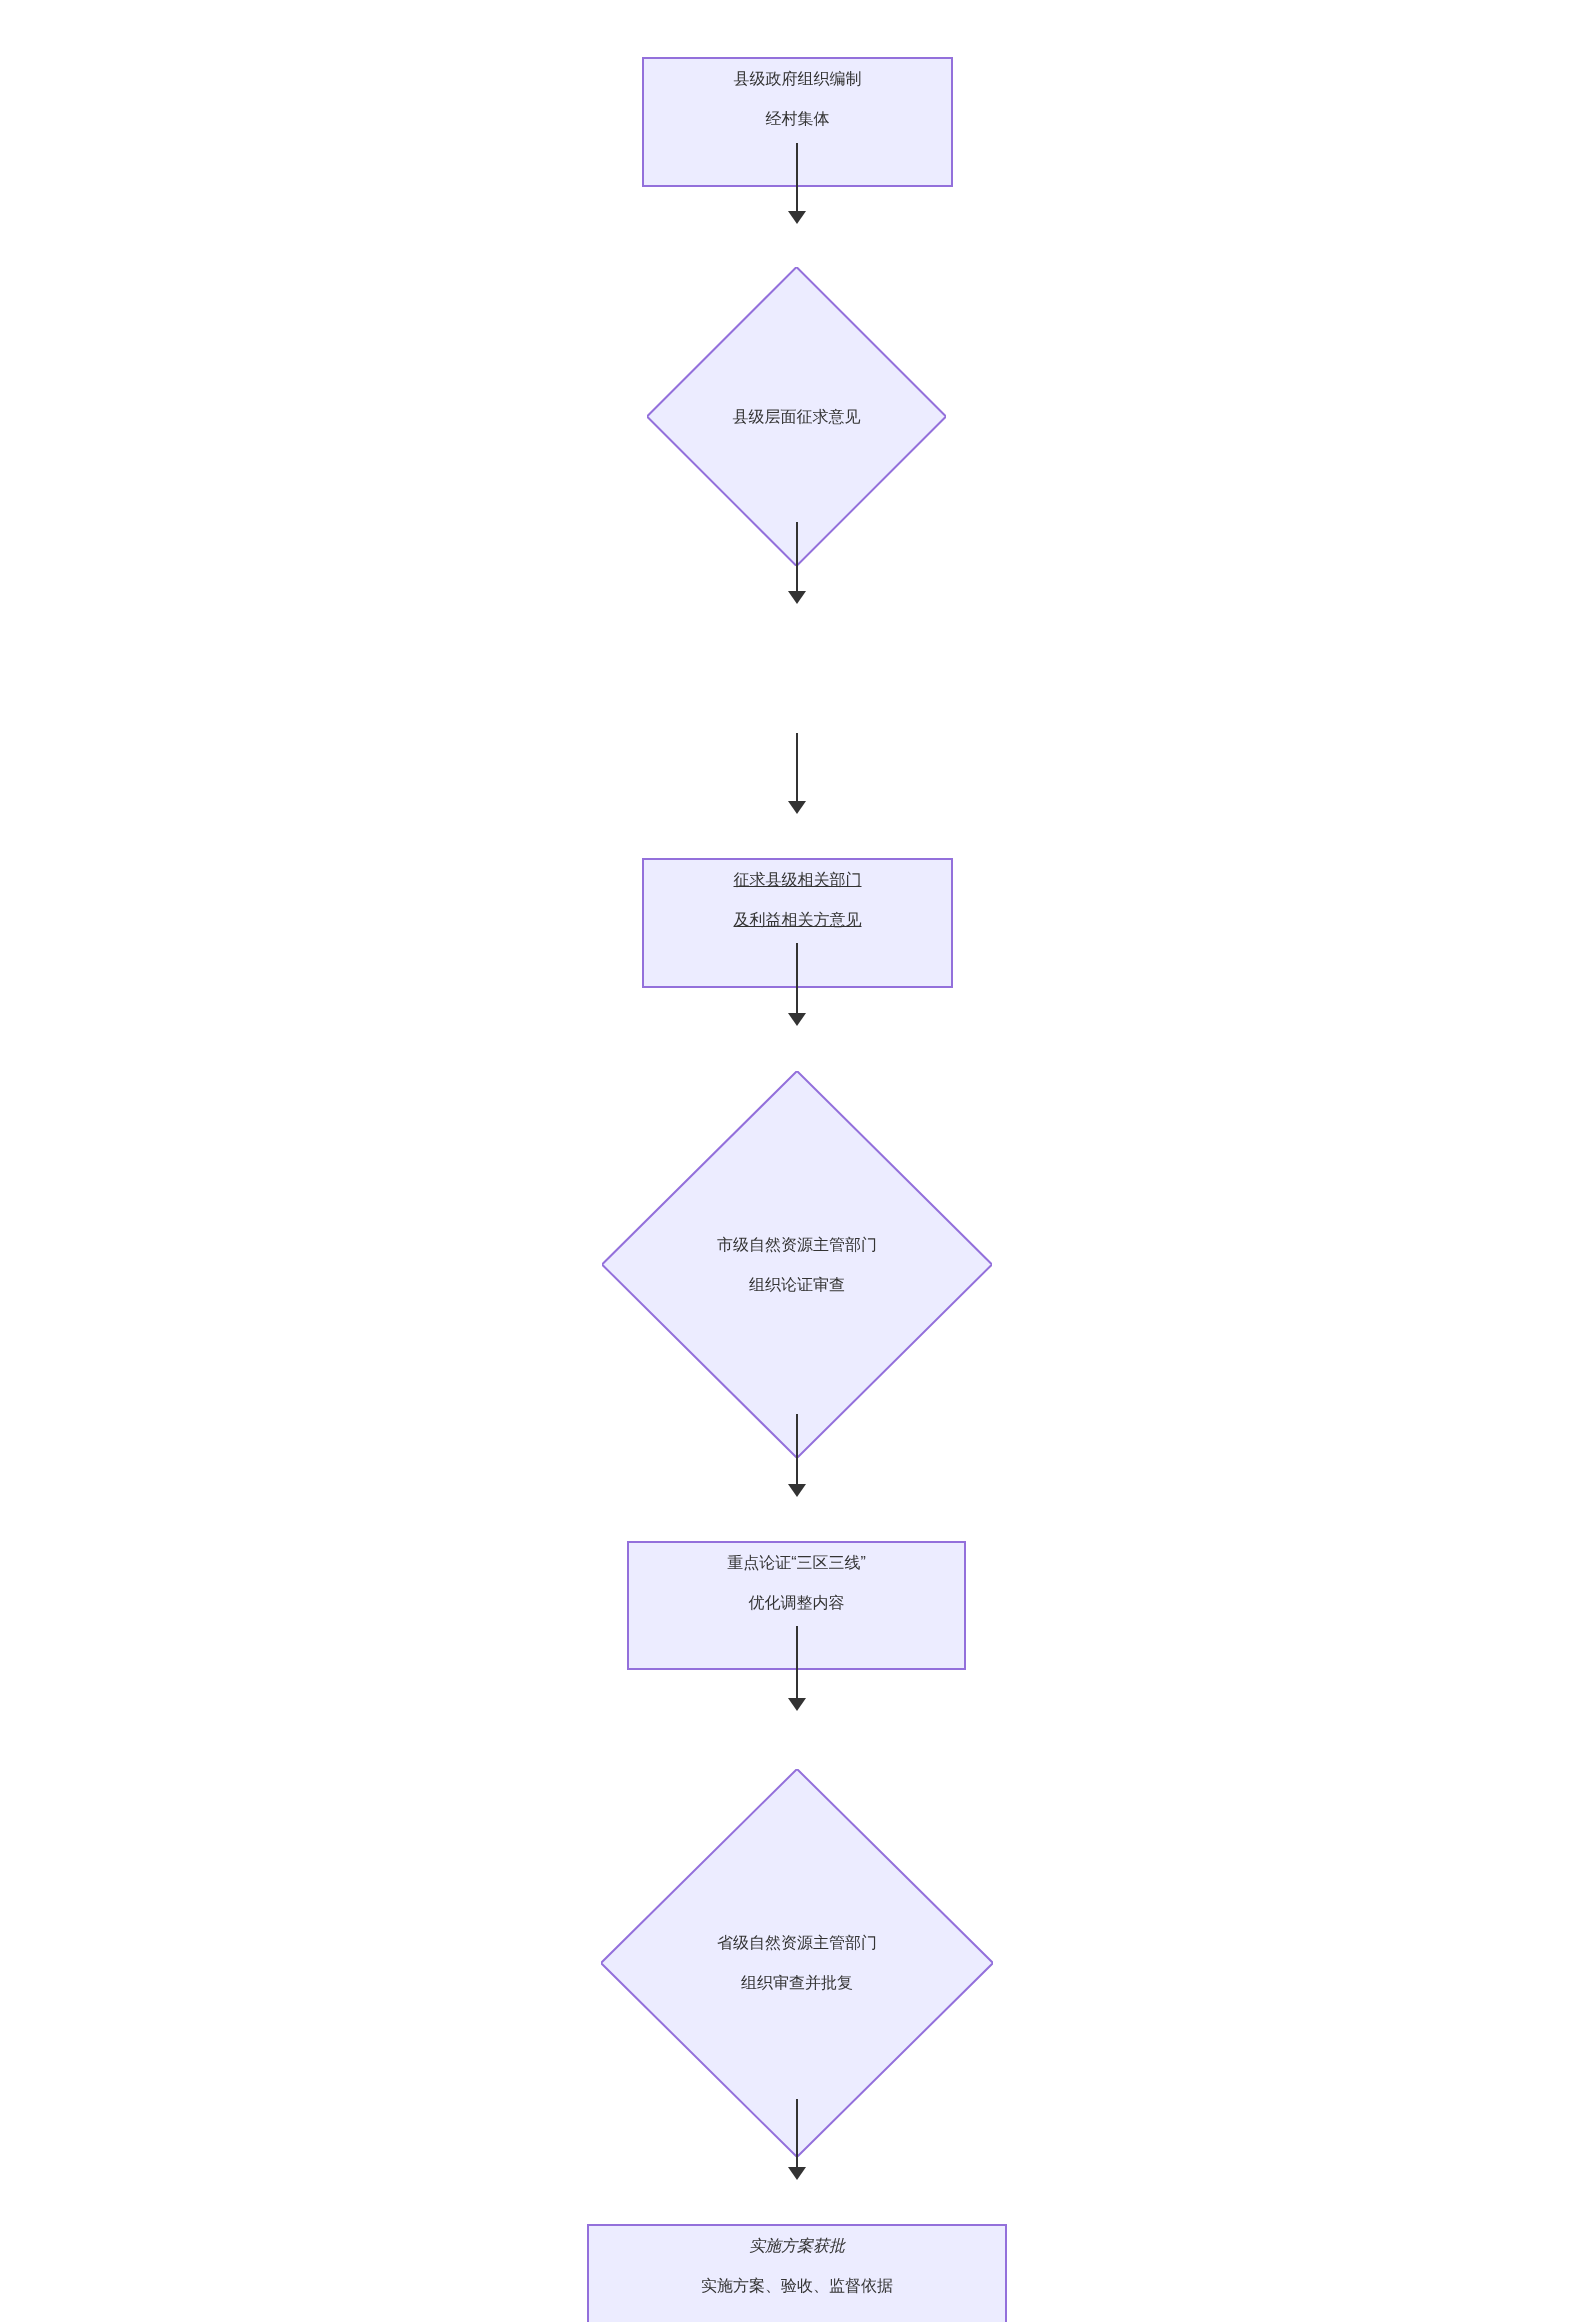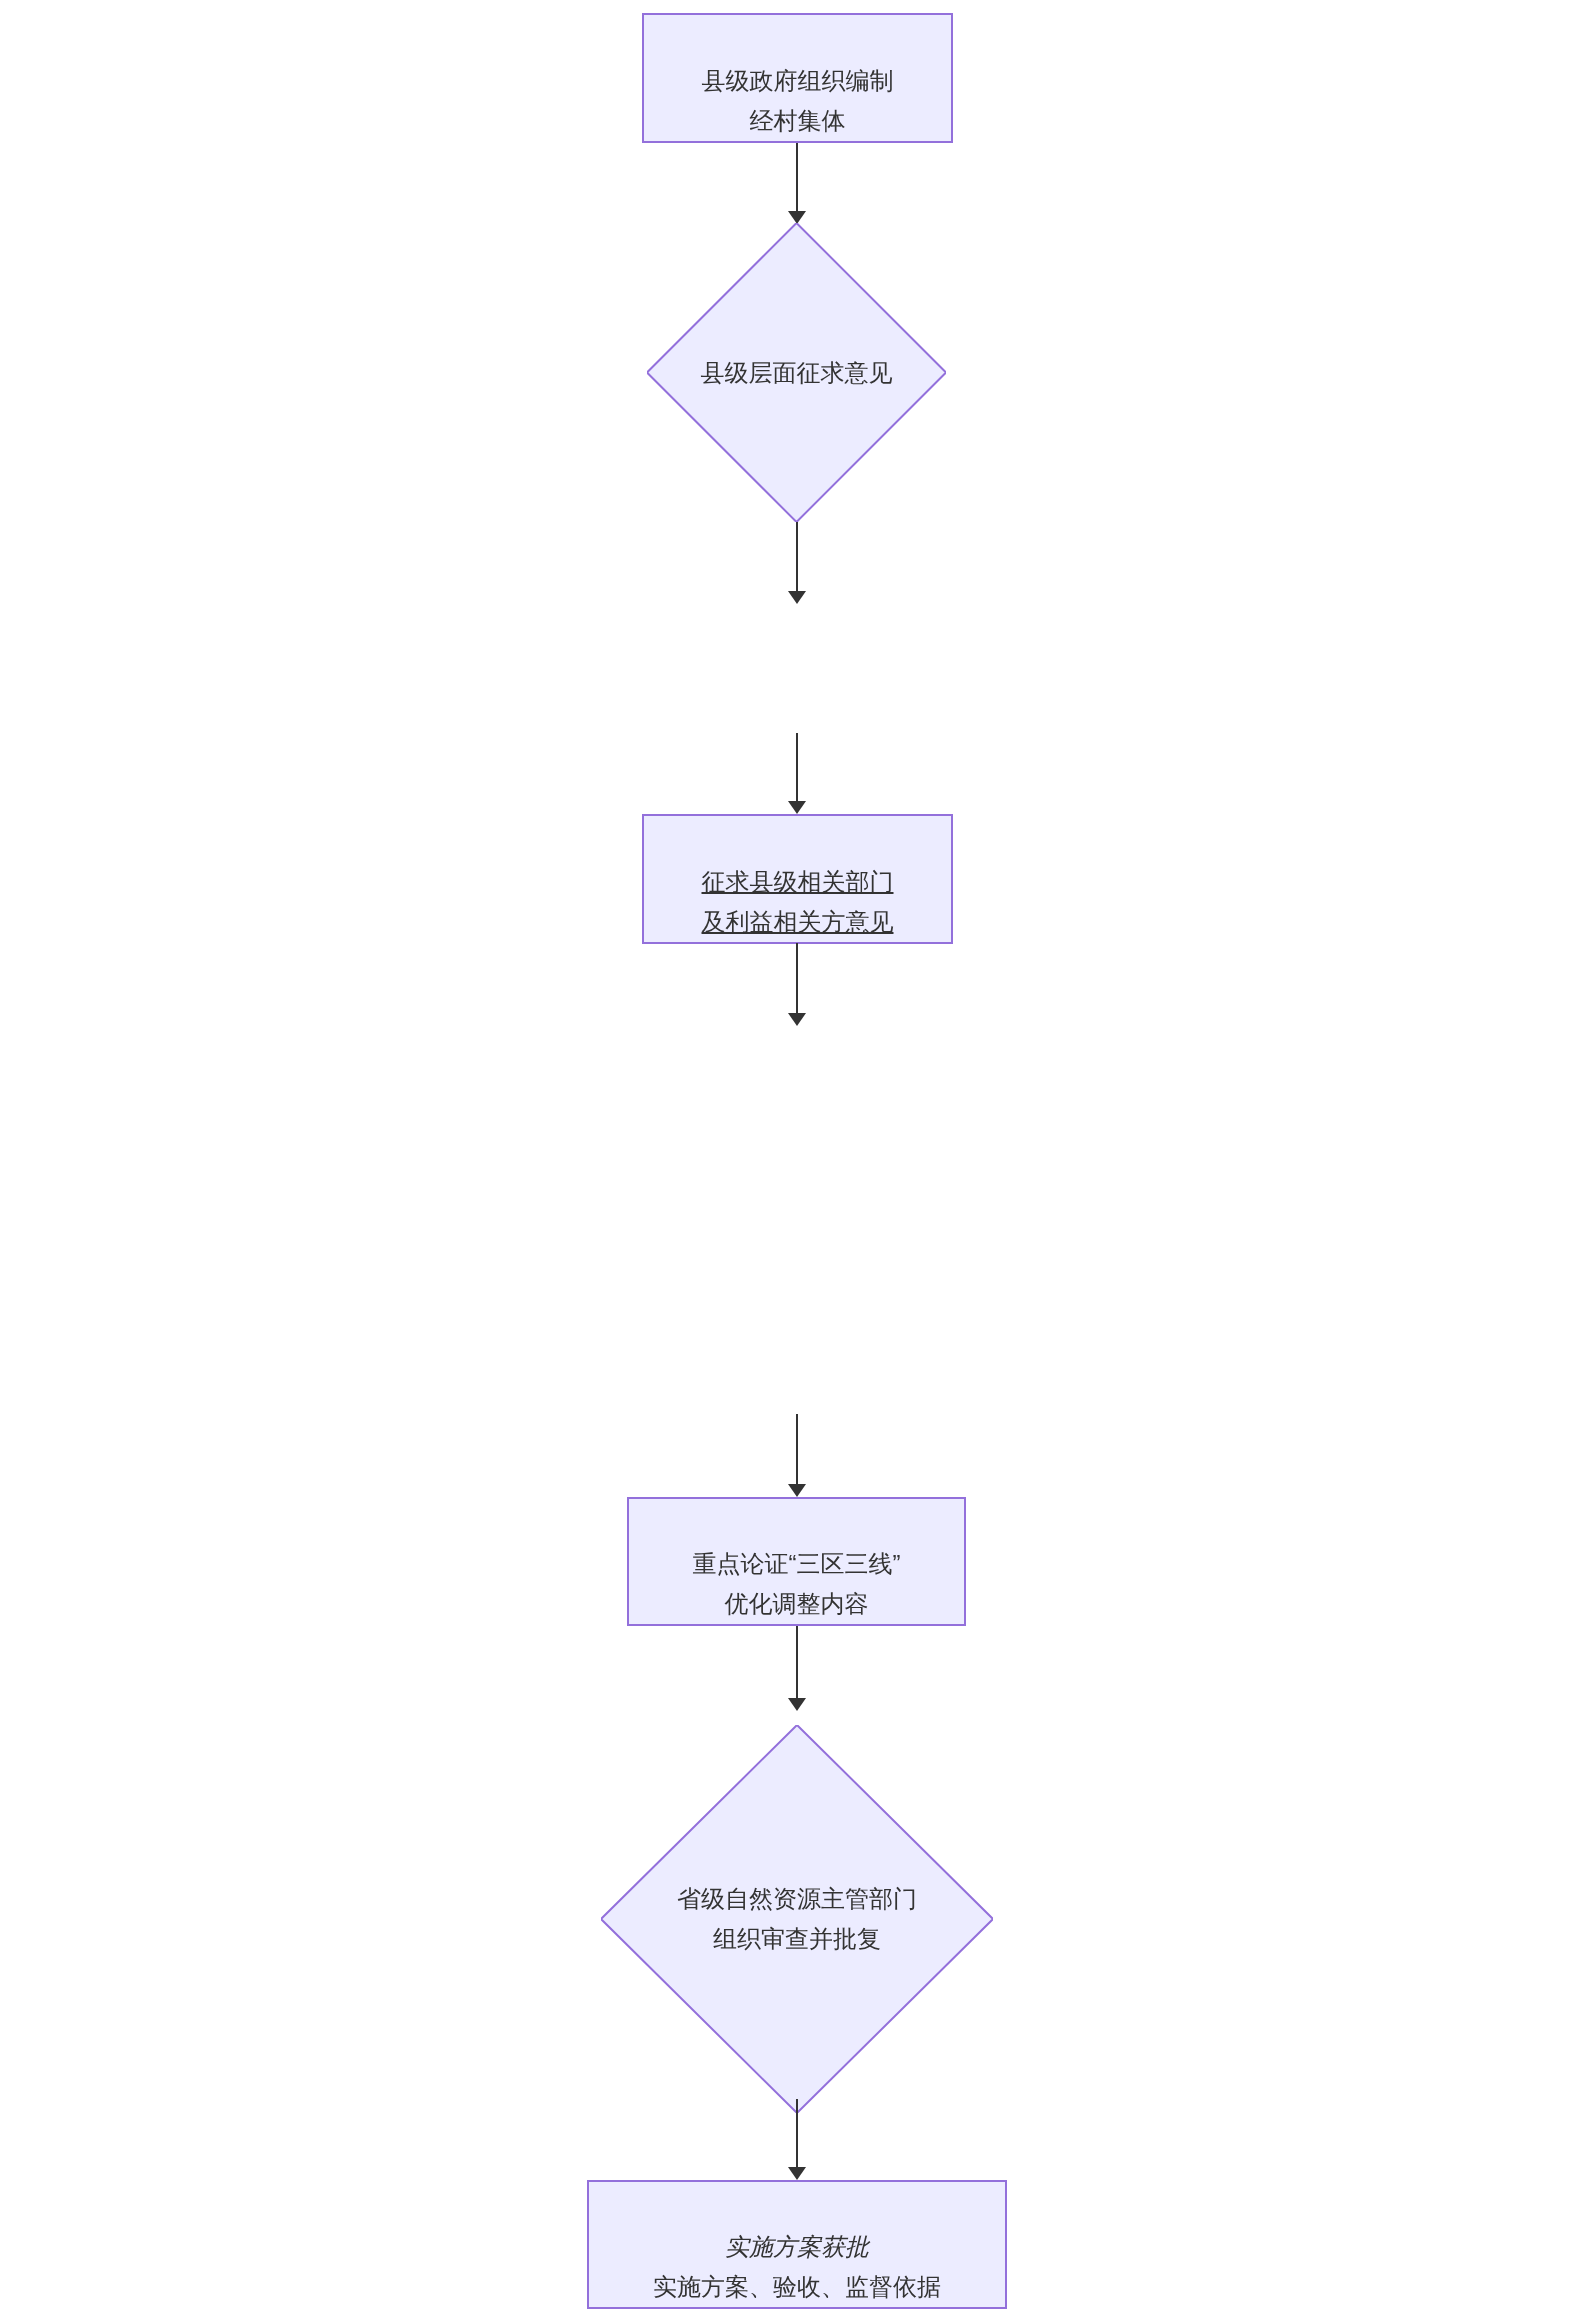--- a/index.html
+++ b/index.html
@@ -14,25 +14,26 @@
     height: 2323px;
     background: #ffffff;
     overflow: hidden;
   }
   .node {
     position: absolute;
     box-sizing: border-box;
     display: flex;
     flex-direction: column;
     align-items: center;
-    justify-content: flex-end;
+    justify-content: flex-start;
     text-align: center;
     color: #333333;
-    font-size: 24px;
+    font-size: 16px;
     line-height: 40px;
+    margin-top: 44px;
   }
   .node.rect {
     background: #ECECFF;
     border: 2px solid #9370DB;
   }
   .node.diamond {
     background: transparent;
     border: none;
   }
   .diamond-shape {
@@ -110,20 +111,29 @@
   <div class="node rect" style="left:642px; top:814px; width:311px; height:130px;text-decoration:underline;">
     <span class="line-text">征求县级相关部门</span>
     <span class="line-text">及利益相关方意见</span>
   </div>
 
   <div class="arrow" style="left:788px; top:943px; height:83px;">
     <div class="shaft"></div>
     <div class="head"></div>
   </div>
 
+  <div class="node diamond" style="left:602px; top:1027px; width:390px; height:387px;">
+    <svg class="diamond-shape" viewBox="0 0 100 100" preserveAspectRatio="none">
+      <polygon points="50,0 100,50 50,100 0,50" fill="#ECECFF" stroke="#9370DB" stroke-width="2" vector-effect="non-scaling-stroke"></polygon>
+    </svg>
+    <div class="diamond-label">
+      <span class="line-text">市级自然资源主管部门</span>
+      <span class="line-text">组织论证审查</span>
+    </div>
+  </div>
 
   <div class="arrow" style="left:788px; top:1414px; height:83px;">
     <div class="shaft"></div>
     <div class="head"></div>
   </div>
 
   <div class="node rect" style="left:627px; top:1497px; width:339px; height:129px;">
     <span class="line-text">重点论证“三区三线”</span>
     <span class="line-text">优化调整内容</span>
   </div>

